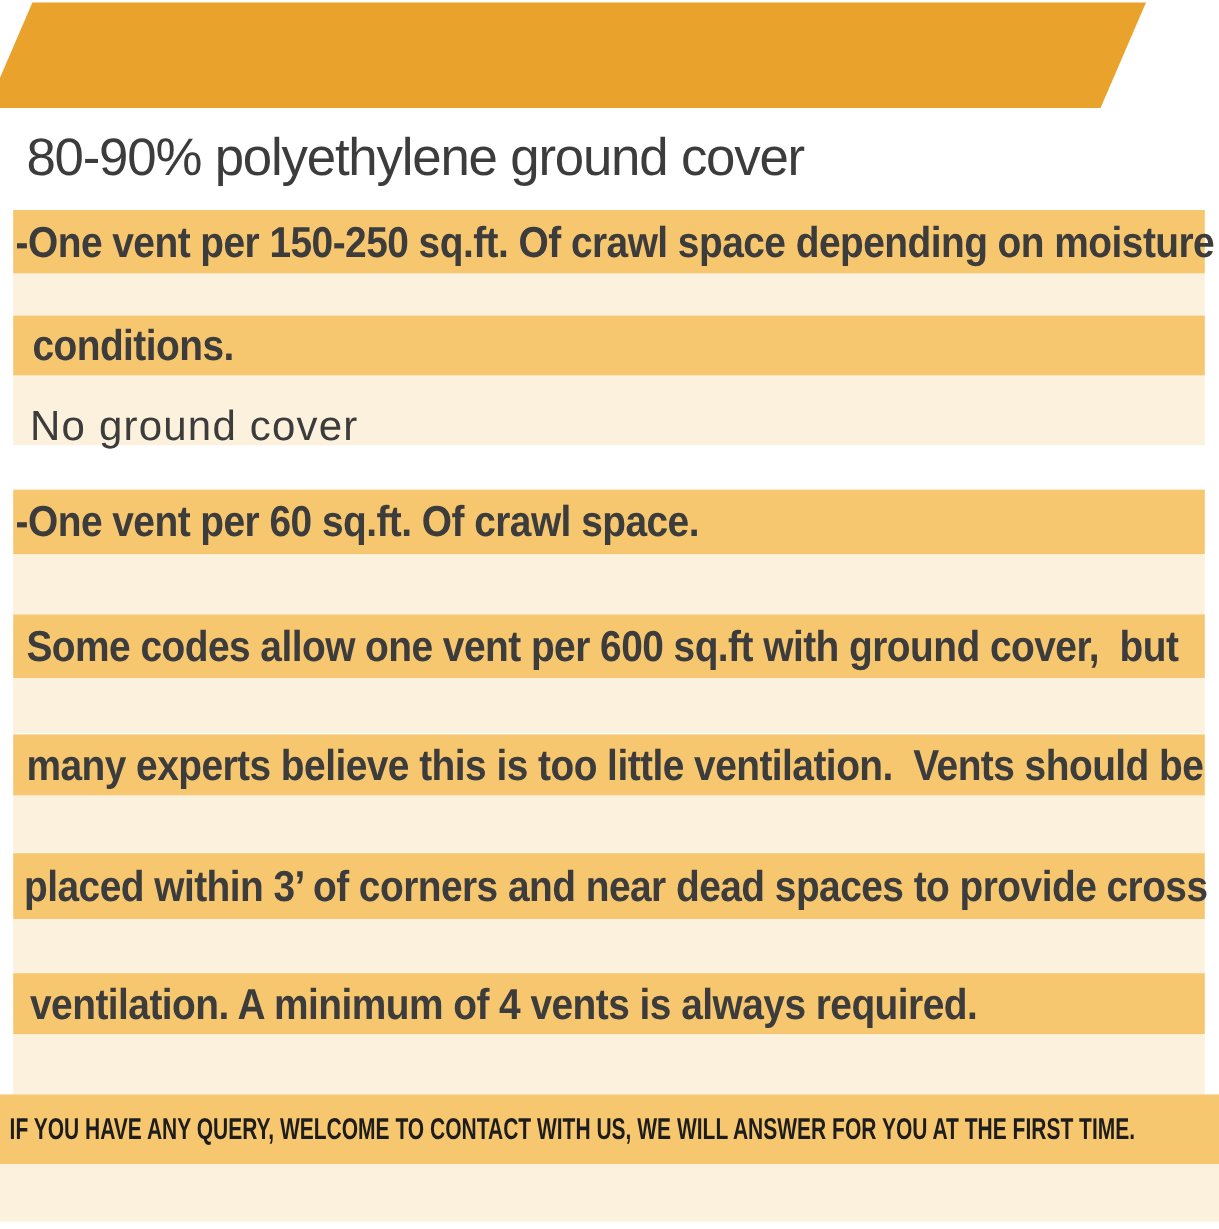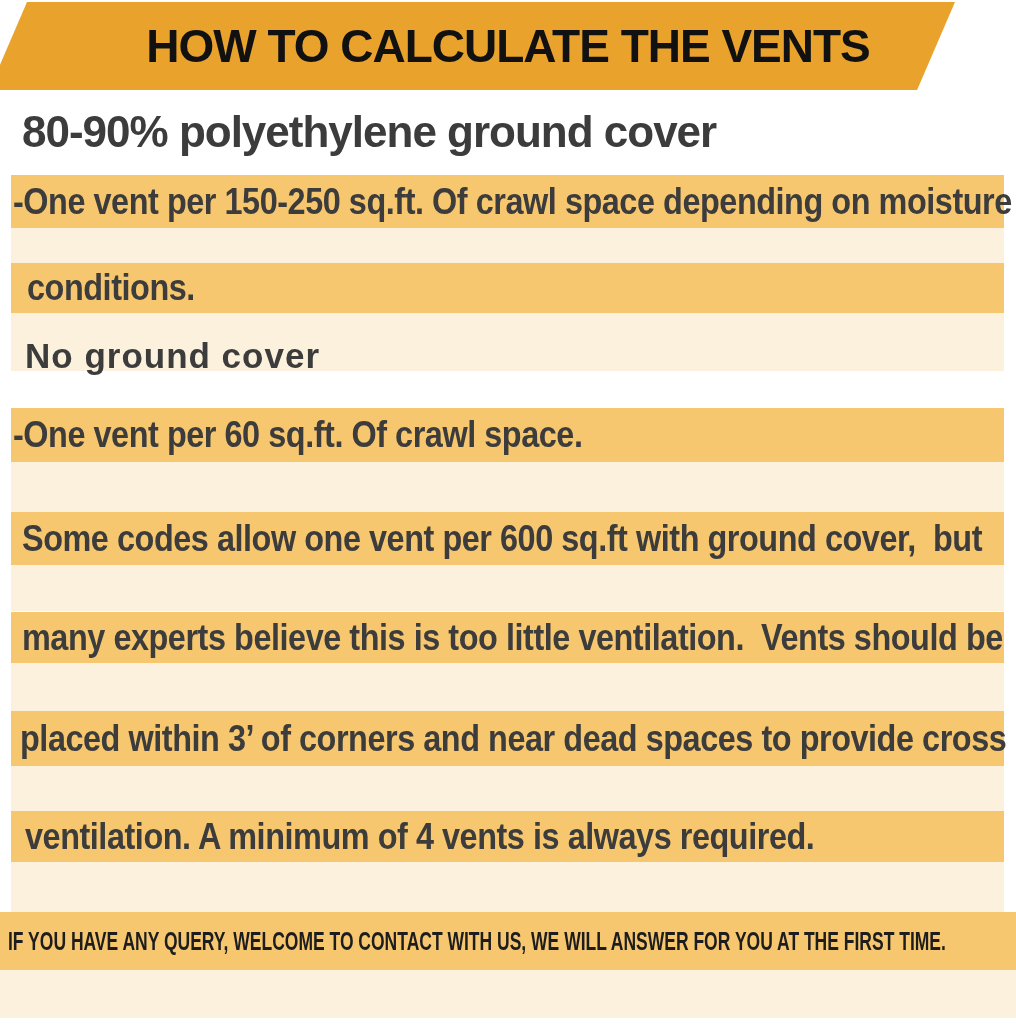--- a/index.html
+++ b/index.html
@@ -45,21 +45,21 @@
     font-size: 36px;
     letter-spacing: -0.5px;
     color: var(--body-text, #3C3C3C);
     transform: scaleX(0.9);
     transform-origin: left center;
   }
   .heading {
     position: absolute;
     display: flex; align-items: center;
     white-space: pre;
-    font-weight: 700;
+    font-weight: 400;
     color: var(--body-text, #3C3C3C);
   }
   .heading.h1 { font-size: 44px; letter-spacing: -1px; }
   .heading.h2 { font-size: 35px; letter-spacing: 1px; }
   .footer-text {
     position: absolute;
     left: 8px; top: 912px; height: 58px;
     display: flex; align-items: center;
     white-space: pre;
     font-weight: 700;
@@ -68,21 +68,20 @@
     transform: scaleX(0.7);
     transform-origin: left center;
   }
 </style>
 </head>
 <body>
 
 <div id="page">
 
   <div class="banner-shape"></div>
-  <div class="banner-title">HOW TO CALCULATE THE VENTS</div>
 
   <div class="heading h1" style="left:22px; top:106px; height:52px;">80-90% polyethylene ground cover</div>
 
   <div class="stripe orange" style="top:175px; height:53px;"></div>
   <div class="stripe cream" style="top:228px; height:35px;"></div>
   <div class="stripe orange" style="top:263px; height:50px;"></div>
   <div class="stripe cream" style="top:313px; height:58px;"></div>
   <div class="stripe orange" style="top:408px; height:54px;"></div>
   <div class="stripe cream" style="top:462px; height:50px;"></div>
   <div class="stripe orange" style="top:512px; height:53px;"></div>

